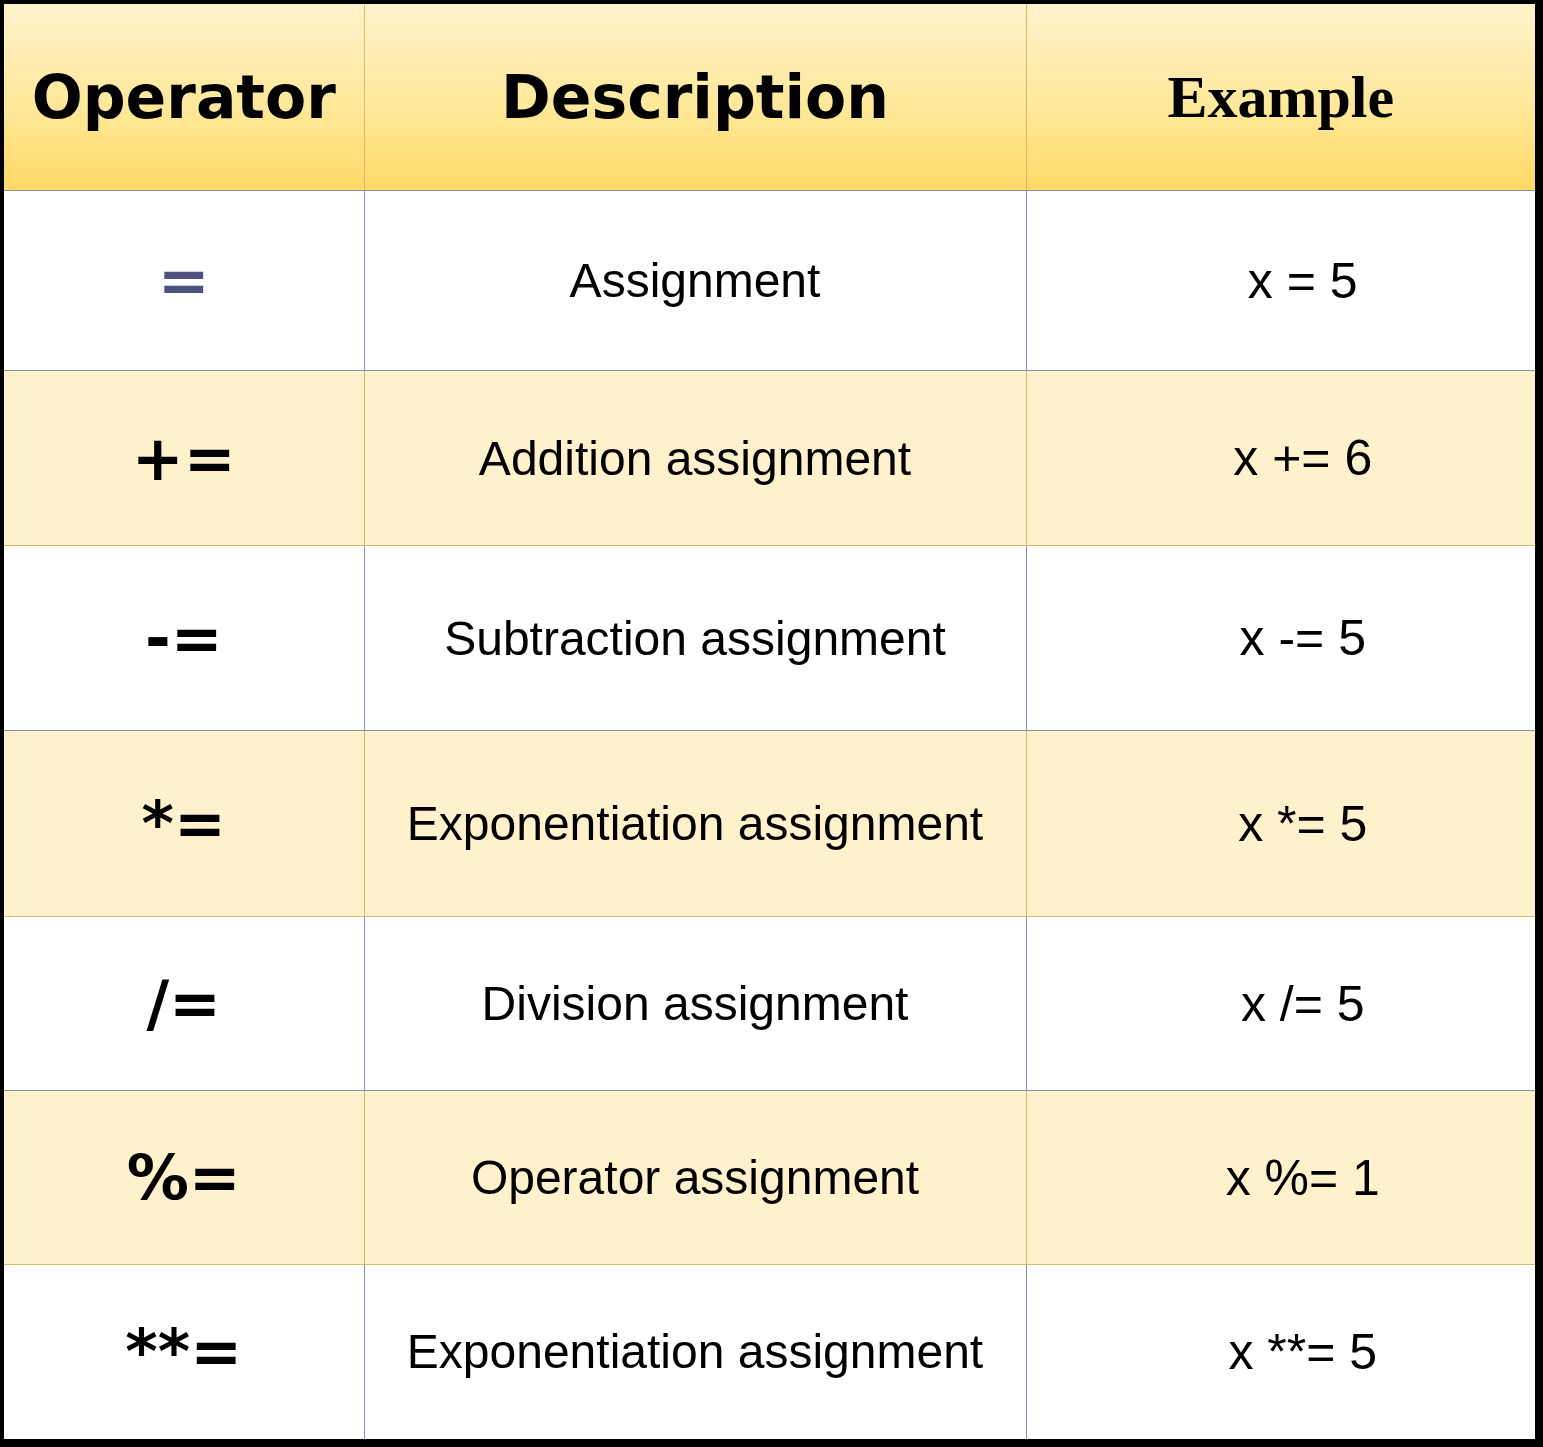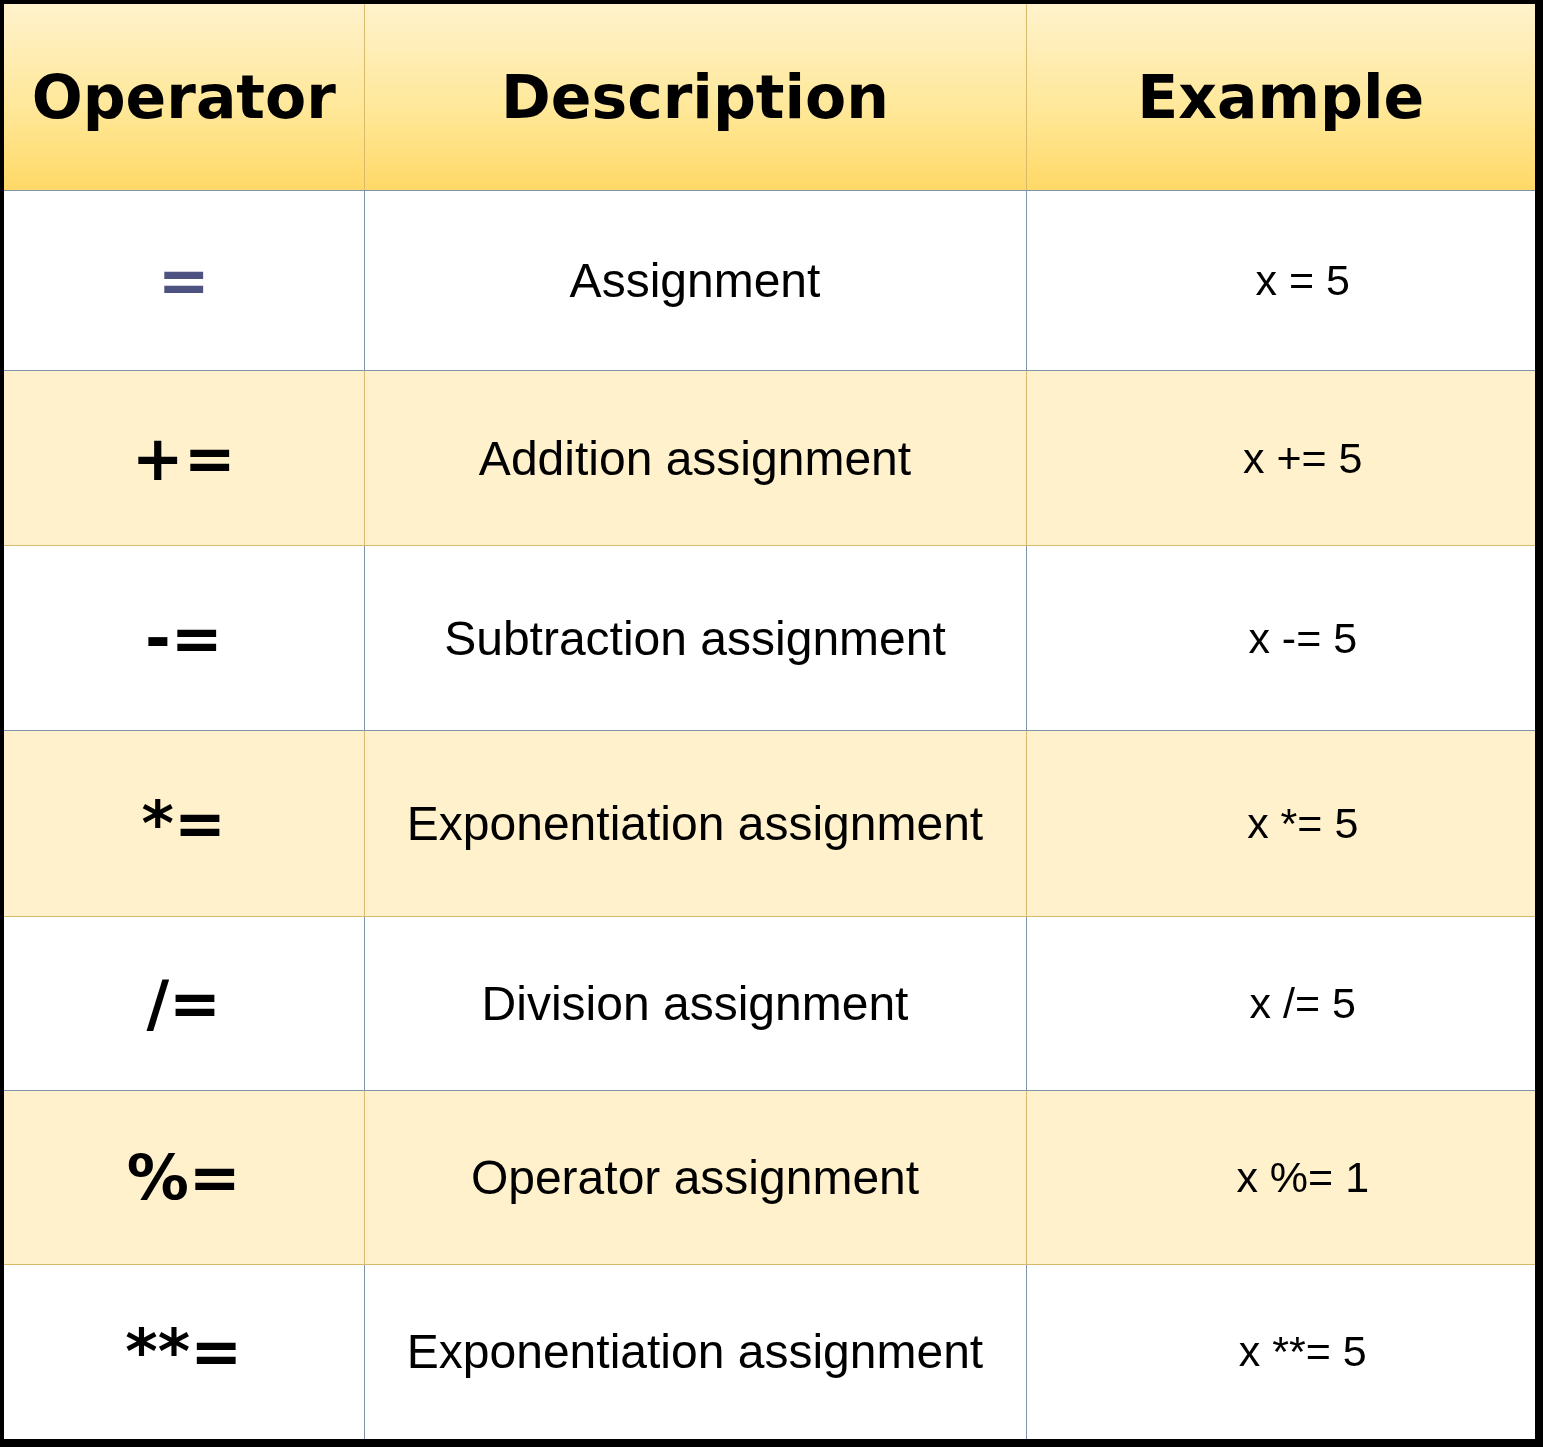--- a/index.html
+++ b/index.html
@@ -28,21 +28,21 @@
     background: linear-gradient(to bottom, #fff2cc 0%, #ffe89a 55%, #ffd966 100%);
     font-family: "DejaVu Sans", sans-serif;
     font-weight: bold;
     font-size: 60px;
     color: #000;
     text-align: center;
     border-right: 1px solid #d9b96a;
     border-bottom: 1px solid #7f93ad;
     padding: 0;
   }
-  th:last-child { border-right: none; }
+  th:last-child { border-right: none; font-family: Liberation Serif, serif; }
   td {
     text-align: center;
     padding: 0;
     color: #000;
   }
   tr.row-white td { background: #ffffff; border-right: 1px solid #7f93ad; }
   tr.row-yellow td { background: #fff1cc; border-right: 1px solid #d9b96a; }
   tr td:last-child { border-right: none; }
   tr.row-white { border-bottom: 1px solid #7f93ad; }
   tr.row-yellow { border-bottom: 1px solid #d9b96a; }
@@ -52,21 +52,21 @@
     font-weight: bold;
     font-size: 62px;
   }
   td.op.assign { color: #4e5280; }
   td.desc {
     font-family: Liberation Sans, sans-serif;
     font-size: 48px;
   }
   td.ex {
     font-family: "Liberation Sans", sans-serif;
-    font-size: 43px;
+    font-size: 50px;
     padding-left: 44px;
   }
 </style>
 </head>
 <body>
 
 <div class="frame">
   <table>
     <colgroup>
         <col class="c1">
@@ -82,21 +82,21 @@
     </thead>
     <tbody>
       <tr class="row-white" style="height:180px">
         <td class="op assign">=</td>
         <td class="desc">Assignment</td>
         <td class="ex">x = 5</td>
       </tr>
       <tr class="row-yellow" style="height:175px">
         <td class="op">+=</td>
         <td class="desc">Addition assignment</td>
-        <td class="ex">x += 5</td>
+        <td class="ex">x += 6</td>
       </tr>
       <tr class="row-white" style="height:185px">
         <td class="op">-=</td>
         <td class="desc">Subtraction assignment</td>
         <td class="ex">x -= 5</td>
       </tr>
       <tr class="row-yellow" style="height:186px">
         <td class="op">*=</td>
         <td class="desc">Exponentiation assignment</td>
         <td class="ex">x *= 5</td>

